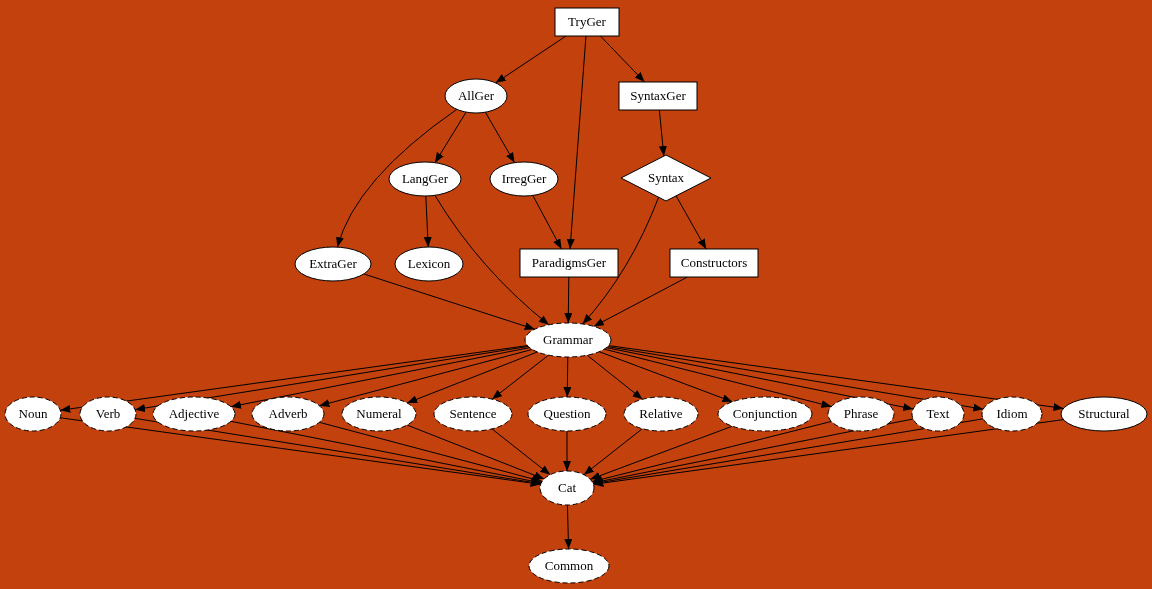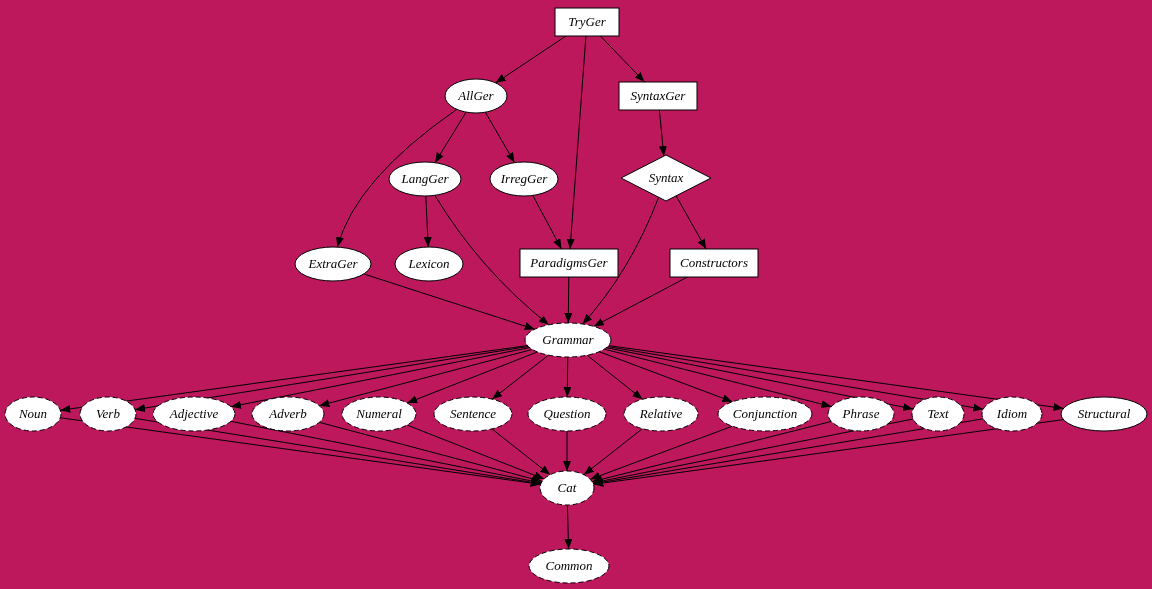--- a/index.html
+++ b/index.html
@@ -4,23 +4,22 @@
 <style>
   html, body {
     margin: 0;
     padding: 0;
     background: #ffffff;
   }
   #canvas {
     position: relative;
     width: 1152px;
     height: 589px;
-    background: #be185d;
+    background: #c2410c;
     overflow: hidden;
-    font-style: italic;
   }
   svg text {
     font-family: "Liberation Serif", "DejaVu Serif", serif;
     font-size: 13px;
     fill: #000000;
     text-anchor: middle;
   }
   .node-shape {
     fill: #ffffff;
     stroke: #000000;

